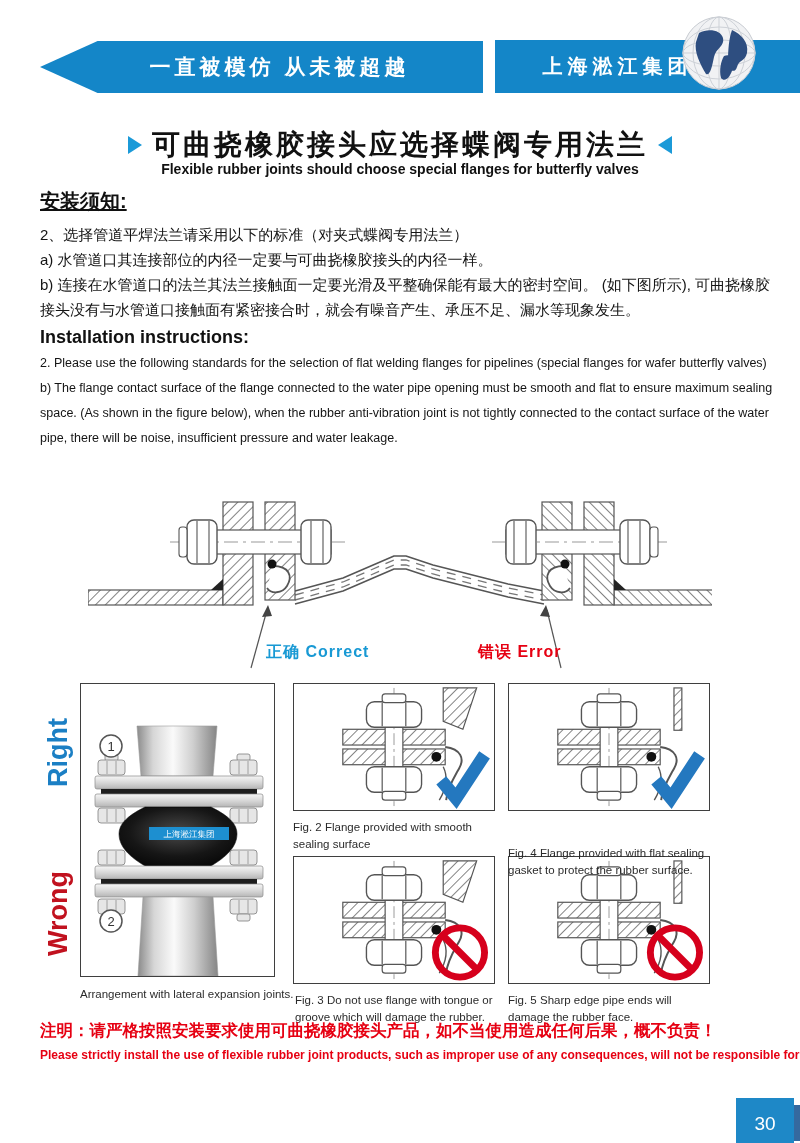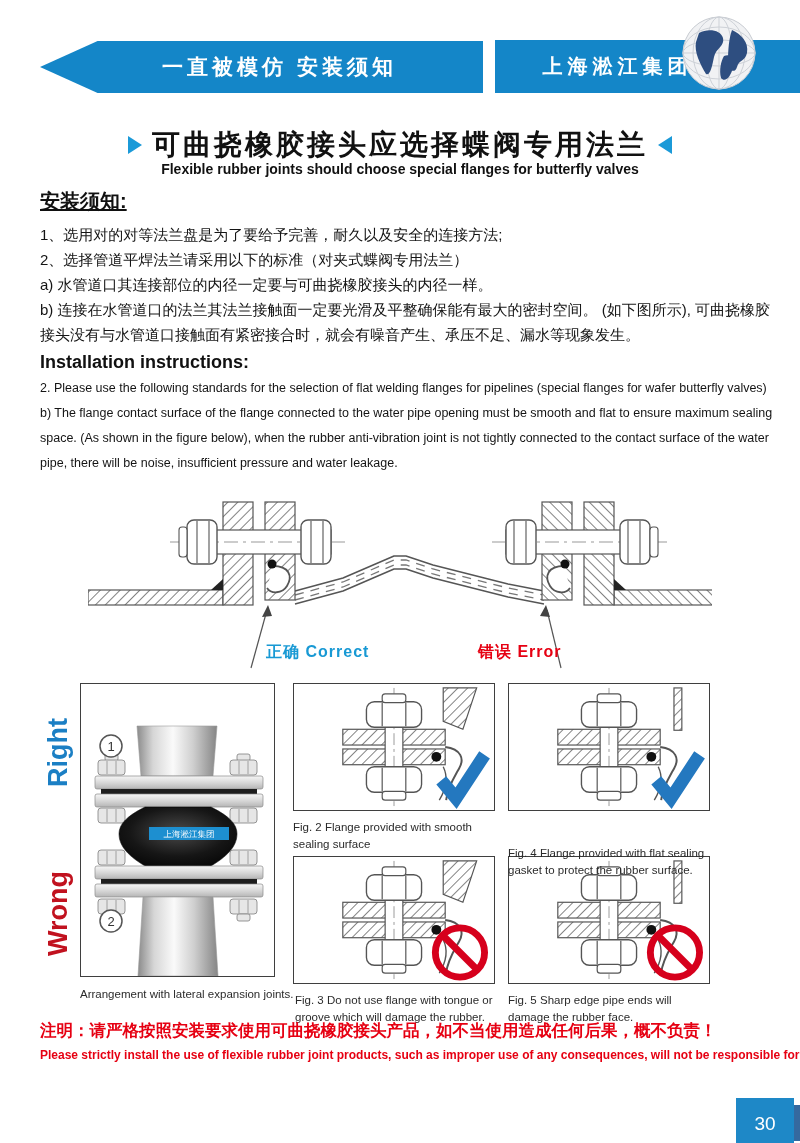--- a/index.html
+++ b/index.html
@@ -94,21 +94,21 @@
       <stop offset="0" stop-color="#4a4a4a"></stop>
         <stop offset="0.55" stop-color="#161616"></stop>
       <stop offset="1" stop-color="#000000"></stop>
     </radialGradient>
   </defs>
 </svg>
 
 <div class="page">
 
   <div class="banner-left">
-    <span>一直被模仿 安装须知</span>
+    <span>一直被模仿 从未被超越</span>
   </div>
   <div class="banner-right">
     <span>上海淞江集团</span>
   </div>
   <svg class="globe" viewBox="0 0 76 76">
     <circle cx="38" cy="38" r="36" fill="#f1f2f4" stroke="#c7cbd1" stroke-width="1"></circle>
     <g stroke="#cdd1d7" stroke-width="1" fill="none">
       <ellipse cx="38" cy="38" rx="36" ry="13"></ellipse>
       <ellipse cx="38" cy="38" rx="36" ry="26"></ellipse>
       <ellipse cx="38" cy="38" rx="13" ry="36"></ellipse>
@@ -125,21 +125,20 @@
 
   <div class="title-row">
     <span class="tri tri-right"></span>
     <span class="title-zh">可曲挠橡胶接头应选择蝶阀专用法兰</span>
     <span class="tri tri-left"></span>
   </div>
   <div class="title-en">Flexible rubber joints should choose special flanges for butterfly valves</div>
 
   <div class="notes">
     <div class="notes-zh-heading">安装须知:</div>
-    <div class="zh-item">1、选用对的对等法兰盘是为了要给予完善，耐久以及安全的连接方法;</div>
     <div class="zh-item">2、选择管道平焊法兰请采用以下的标准（对夹式蝶阀专用法兰）</div>
     <div class="zh-item">a) 水管道口其连接部位的内径一定要与可曲挠橡胶接头的内径一样。</div>
     <div class="zh-item">b) 连接在水管道口的法兰其法兰接触面一定要光滑及平整确保能有最大的密封空间。 (如下图所示), 可曲挠橡胶接头没有与水管道口接触面有紧密接合时，就会有噪音产生、承压不足、漏水等现象发生。</div>
     <div class="notes-en-heading">Installation instructions:</div>
     <div class="en-item">2. Please use the following standards for the selection of flat welding flanges for pipelines (special flanges for wafer butterfly valves)</div>
     <div class="en-item">b) The flange contact surface of the flange connected to the water pipe opening must be smooth and flat to ensure maximum sealing space. (As shown in the figure below), when the rubber anti-vibration joint is not tightly connected to the contact surface of the water pipe, there will be noise, insufficient pressure and water leakage.</div>
   </div>
 
   <svg class="main-diagram" viewBox="0 0 624 180">
 

